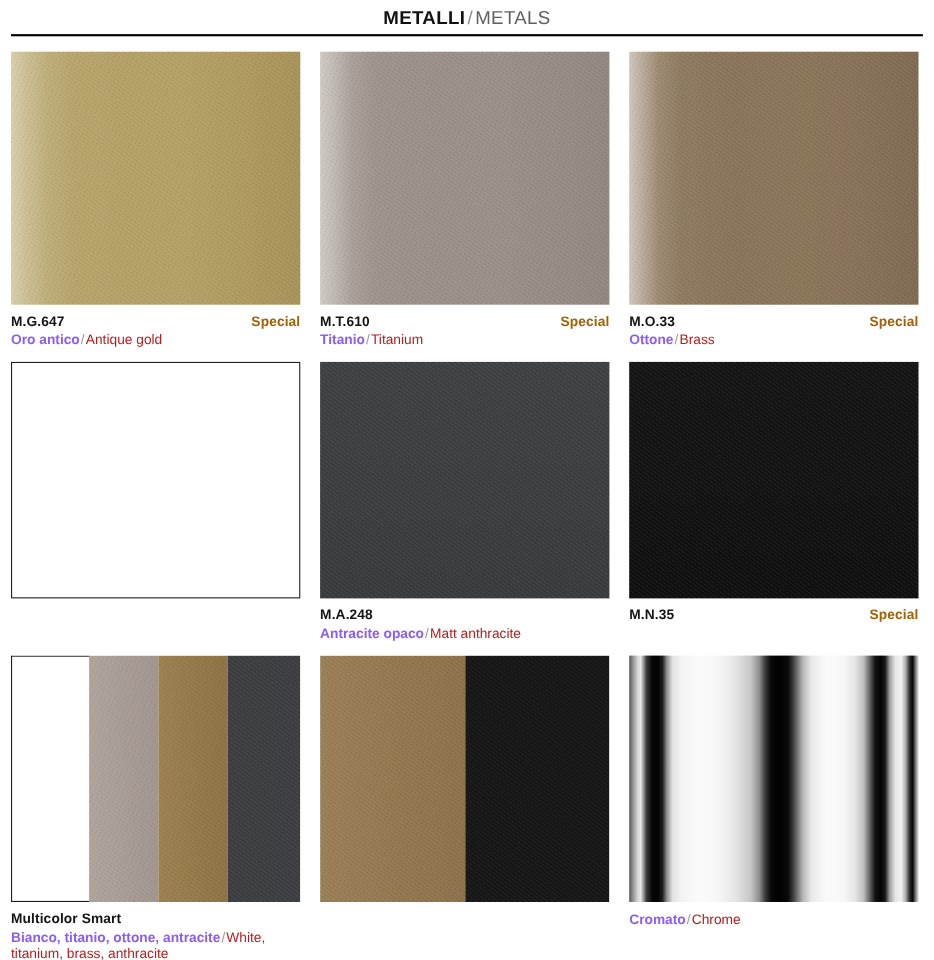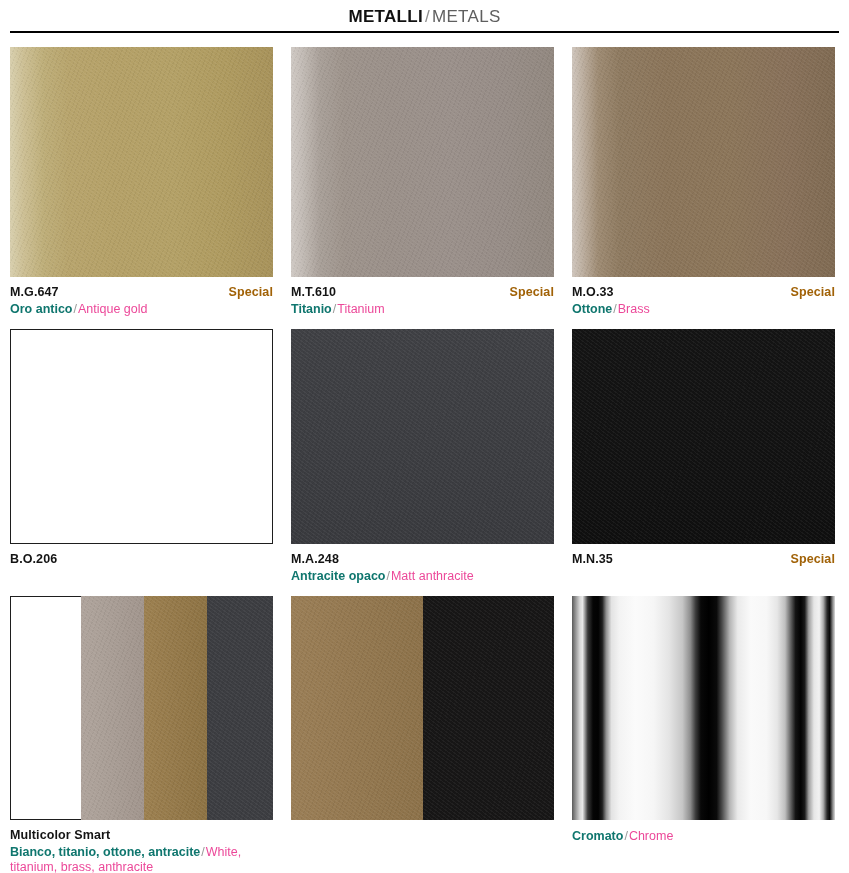--- a/index.html
+++ b/index.html
@@ -122,28 +122,28 @@
   .special {
     font-weight: bold;
     color: #a16207;
     letter-spacing: 0.1px;
   }
   .cap-line2 {
     margin-top: 1px;
   }
   .name-it {
     font-weight: bold;
-    color: #0f766e;
+    color: #8b5cf6;
   }
   .slash {
     color: #9a9a9a;
     padding: 0 1px;
   }
   .name-en {
-    color: #ec4899;
+    color: #b91c1c;
   }
 
   .row-1 .swatch { height: 230px; }
   .row-2 .swatch { height: 215px; }
   .row-3 .swatch { height: 224px; }
 
   .spacer-1 { height: 14px; }
   .spacer-2 { height: 6px; }
 </style>
 </head>
@@ -204,24 +204,20 @@
 
     </div>
 
     <div class="spacer-2"></div>
 
     <div class="row row-2">
 
       <div class="cell">
         <div class="swatch bordered" style="background:#ffffff;"></div>
         <div class="caption">
-          <div class="cap-line1">
-            <span class="code">B.O.206</span>
-            <span class="special"></span>
-          </div>
         </div>
       </div>
 
       <div class="cell">
         <div class="swatch grain" style="background:linear-gradient(to bottom,#3f4044 0%,#3c3d41 55%,#393a3e 100%);"></div>
         <div class="caption">
           <div class="cap-line1">
             <span class="code">M.A.248</span>
             <span class="special"></span>
           </div>

